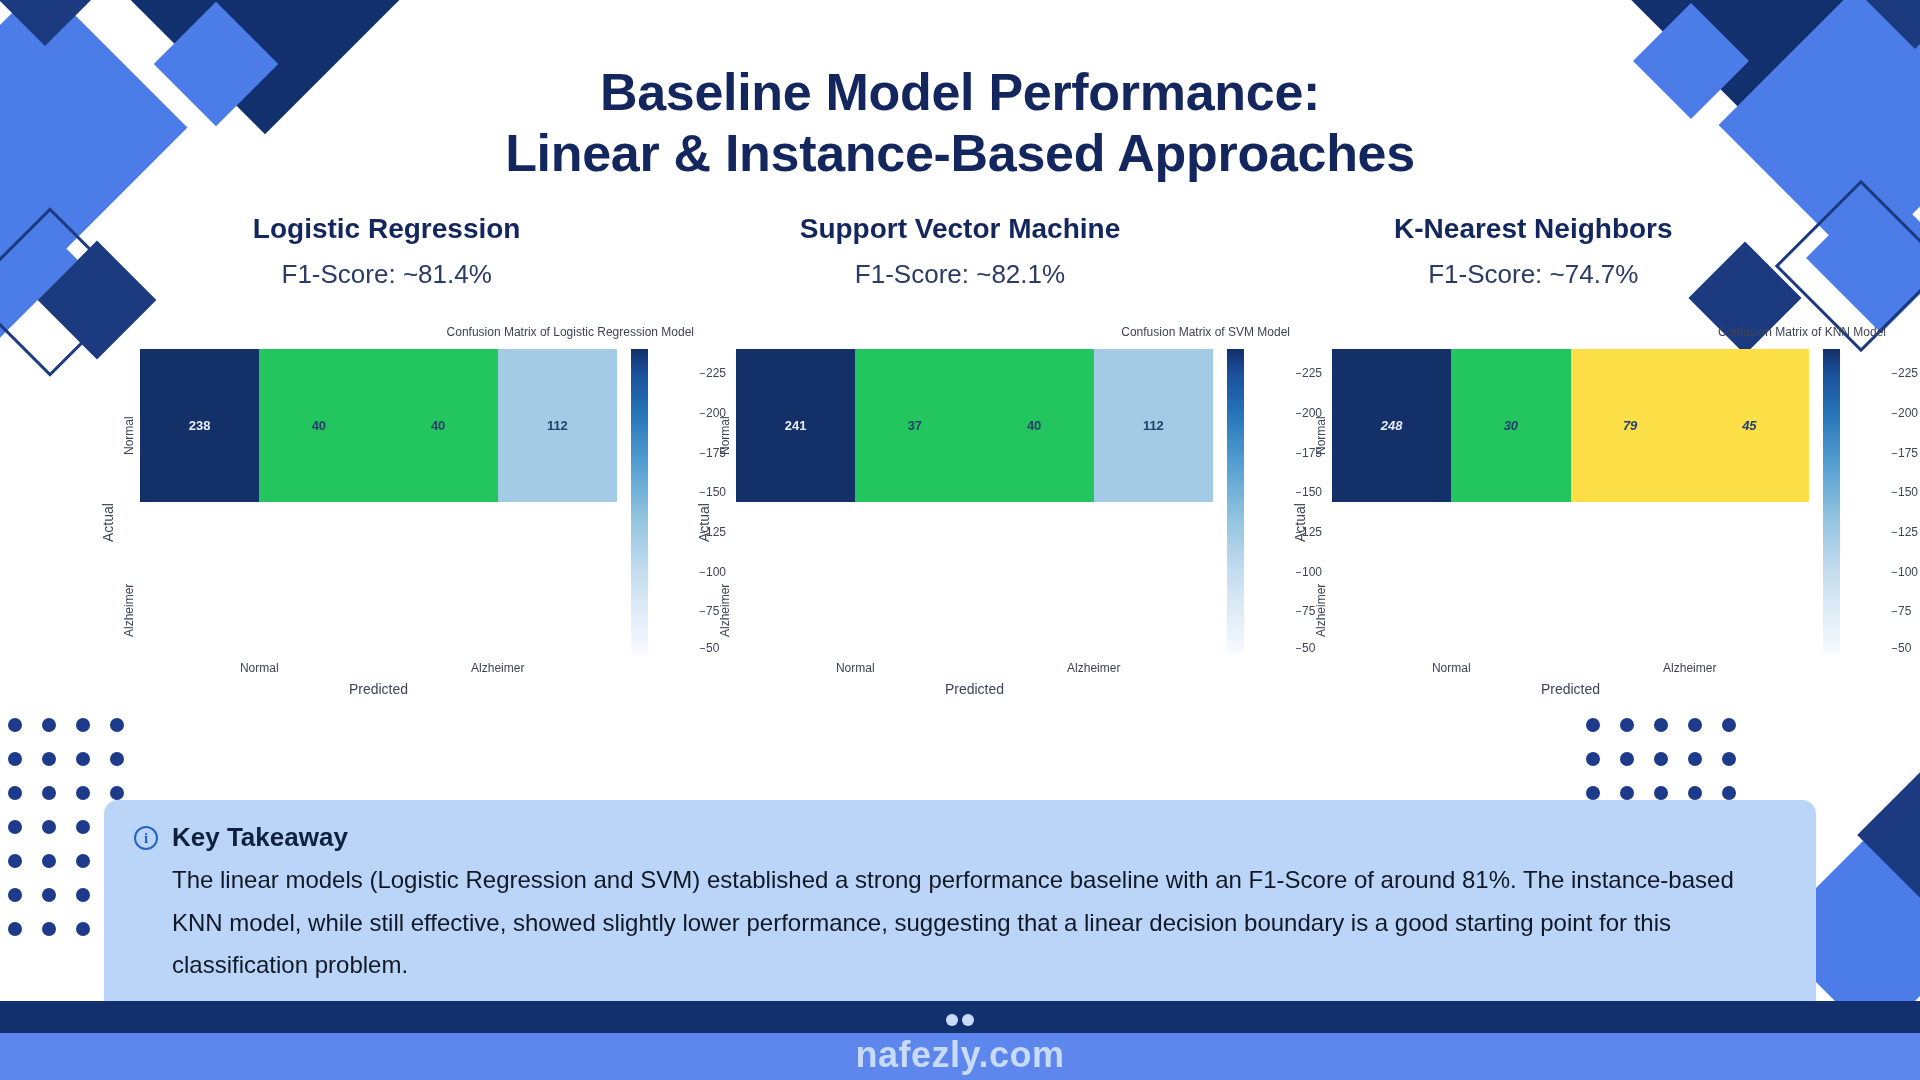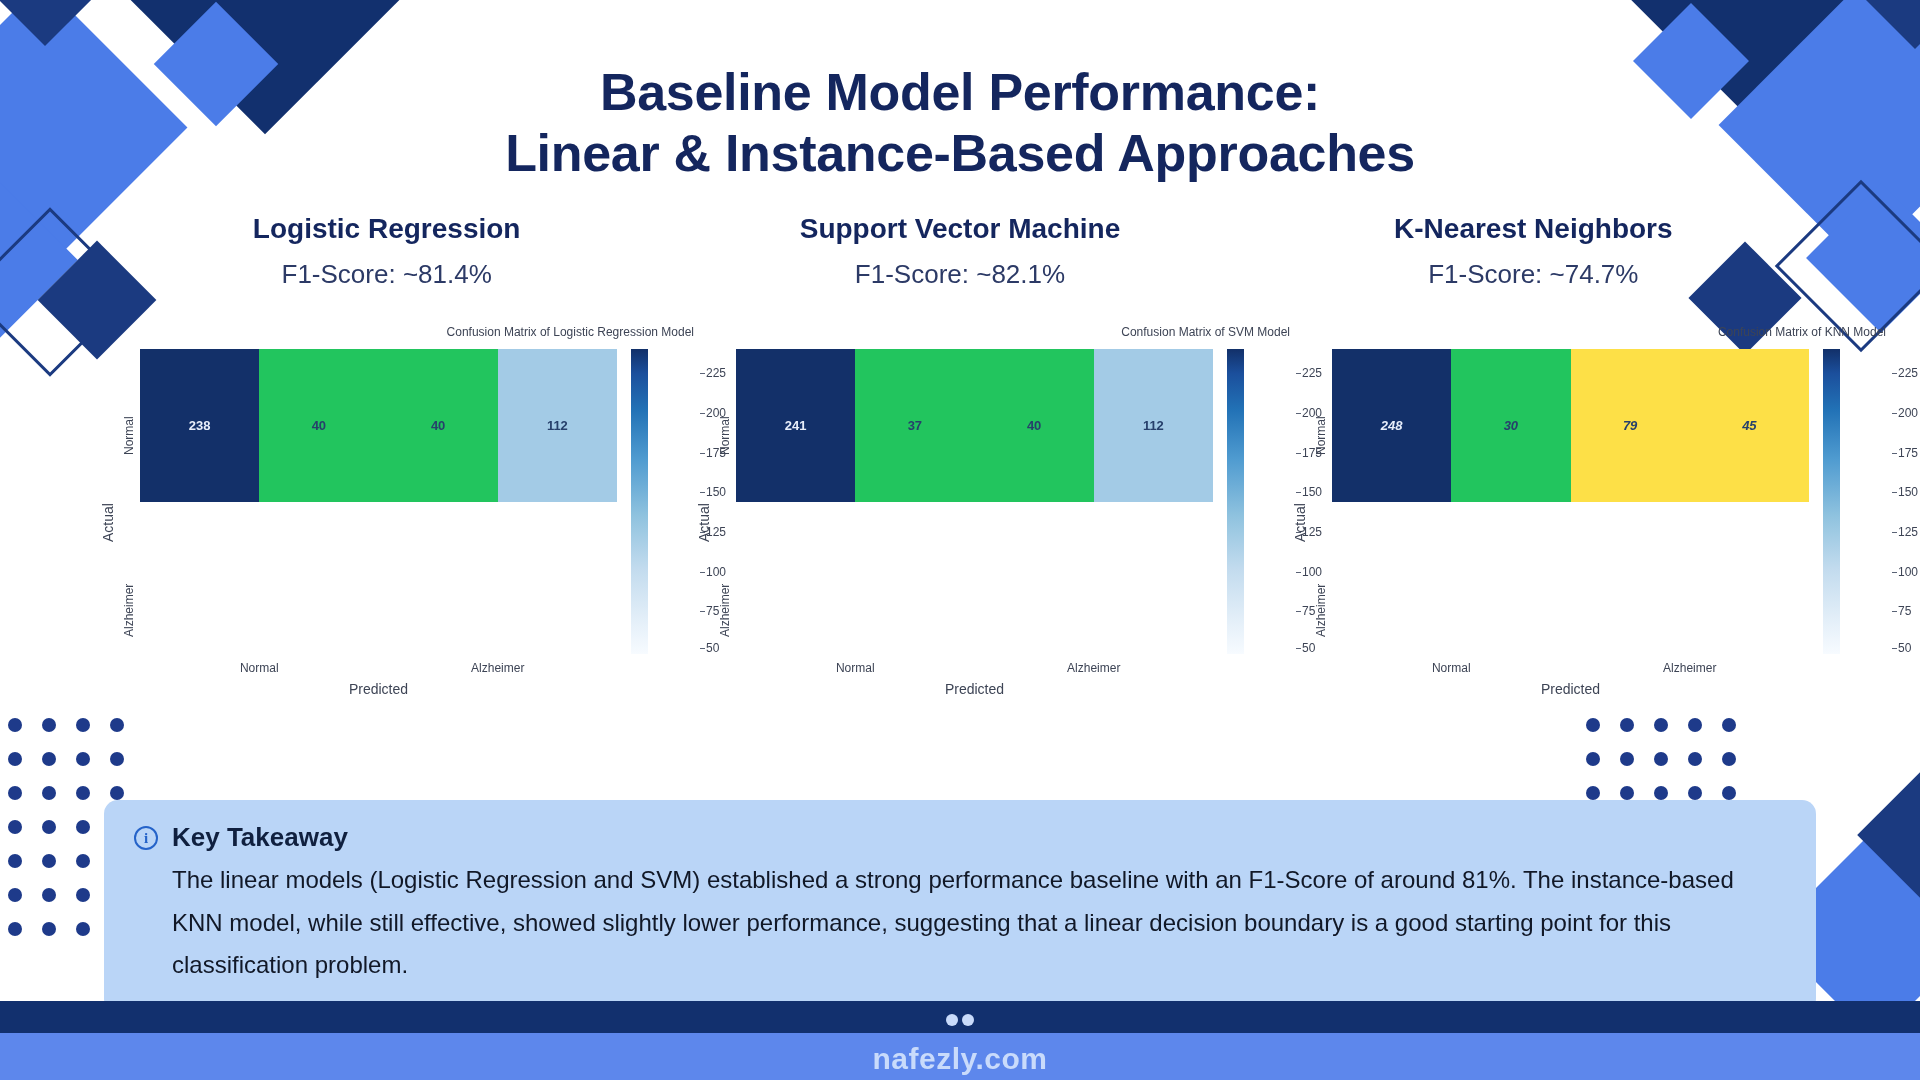--- a/index.html
+++ b/index.html
@@ -99,21 +99,21 @@
   .tk-body {
     font-size:24px; color:#111827; line-height:1.78;
     margin-top:6px; margin-left:38px;
   }
 
   
   .footer-top { position:absolute; left:0; bottom:47px; width:1920px; height:32px; background:#12306e; }
   .footer-bot { position:absolute; left:0; bottom:0; width:1920px; height:47px; background:#5d87ec; }
   .watermark {
     position:absolute; left:0; bottom:4px; width:1920px; text-align:center;
-    font-size:30px; color:#c9dbfb; letter-spacing:0.5px; font-weight:600;
+    font-size:36px; color:#c9dbfb; letter-spacing:0.5px; font-weight:600;
   }
   .wm-dots { position:absolute; left:0; bottom:50px; width:1920px; text-align:center; }
   .wm-dots i {
     display:inline-block; width:12px; height:12px; border-radius:50%;
     background:#c9dbfb; margin:0 2px;
   }
 </style>
 </head>
 <body>
 

